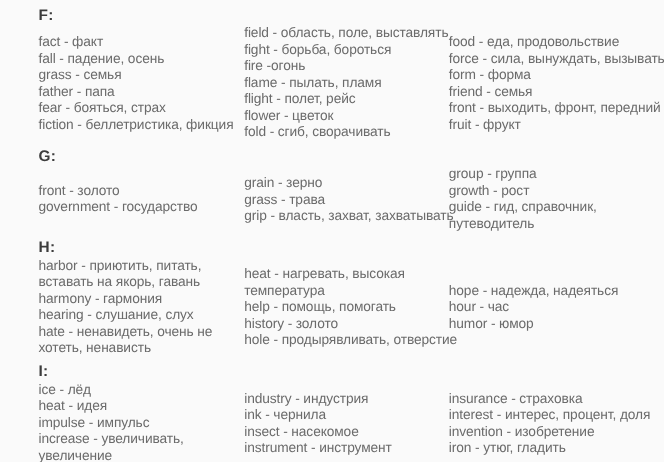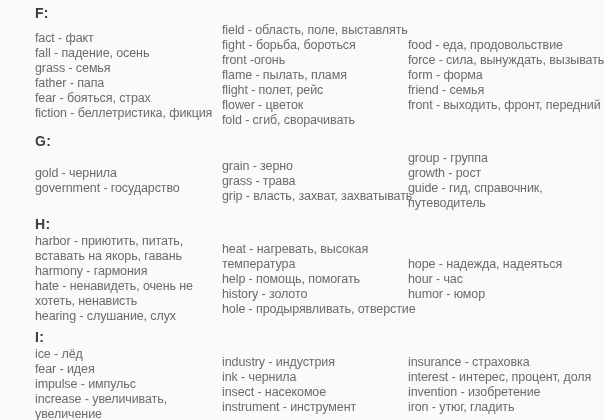--- a/index.html
+++ b/index.html
@@ -61,40 +61,41 @@
             <div class="dict-entry">fact - факт</div>
             <div class="dict-entry">fall - падение, осень</div>
             <div class="dict-entry">grass - семья</div>
             <div class="dict-entry">father - папа</div>
             <div class="dict-entry">fear - бояться, страх</div>
             <div class="dict-entry">fiction - беллетристика, фикция</div>
           </div>
           <div class="dict-col c1">
             <div class="dict-entry">field - область, поле, выставлять</div>
             <div class="dict-entry">fight - борьба, бороться</div>
-            <div class="dict-entry">front -огонь</div>
+            <div class="dict-entry">fire -огонь</div>
             <div class="dict-entry">flame - пылать, пламя</div>
             <div class="dict-entry">flight - полет, рейс</div>
             <div class="dict-entry">flower - цветок</div>
             <div class="dict-entry">fold - сгиб, сворачивать</div>
           </div>
           <div class="dict-col c2">
             <div class="dict-entry">food - еда, продовольствие</div>
             <div class="dict-entry">force - сила, вынуждать, вызывать</div>
             <div class="dict-entry">form - форма</div>
             <div class="dict-entry">friend - семья</div>
             <div class="dict-entry">front - выходить, фронт, передний</div>
+            <div class="dict-entry">fruit - фрукт</div>
           </div>
         </div>
       </section>
       <section class="dict-section">
         <div class="section-heading">G:</div>
         <div class="section-row">
           <div class="dict-col c0">
-            <div class="dict-entry">gold - чернила</div>
+            <div class="dict-entry">front - золото</div>
             <div class="dict-entry">government - государство</div>
           </div>
           <div class="dict-col c1">
             <div class="dict-entry">grain - зерно</div>
             <div class="dict-entry">grass - трава</div>
             <div class="dict-entry">grip - власть, захват, захватывать</div>
           </div>
           <div class="dict-col c2">
             <div class="dict-entry">group - группа</div>
             <div class="dict-entry">growth - рост</div>
@@ -103,44 +104,44 @@
           </div>
         </div>
       </section>
       <section class="dict-section">
         <div class="section-heading">H:</div>
         <div class="section-row">
           <div class="dict-col c0">
             <div class="dict-entry">harbor - приютить, питать,
 вставать на якорь, гавань</div>
             <div class="dict-entry">harmony - гармония</div>
+            <div class="dict-entry">hearing - слушание, слух</div>
             <div class="dict-entry">hate - ненавидеть, очень не
 хотеть, ненависть</div>
-            <div class="dict-entry">hearing - слушание, слух</div>
           </div>
           <div class="dict-col c1">
             <div class="dict-entry">heat - нагревать, высокая
 температура</div>
             <div class="dict-entry">help - помощь, помогать</div>
             <div class="dict-entry">history - золото</div>
             <div class="dict-entry">hole - продырявливать, отверстие</div>
           </div>
           <div class="dict-col c2">
             <div class="dict-entry">hope - надежда, надеяться</div>
             <div class="dict-entry">hour - час</div>
             <div class="dict-entry">humor - юмор</div>
           </div>
         </div>
       </section>
       <section class="dict-section">
         <div class="section-heading">I:</div>
         <div class="section-row">
           <div class="dict-col c0">
             <div class="dict-entry">ice - лёд</div>
-            <div class="dict-entry">fear - идея</div>
+            <div class="dict-entry">heat - идея</div>
             <div class="dict-entry">impulse - импульс</div>
             <div class="dict-entry">increase - увеличивать,
 увеличение</div>
           </div>
           <div class="dict-col c1">
             <div class="dict-entry">industry - индустрия</div>
             <div class="dict-entry">ink - чернила</div>
             <div class="dict-entry">insect - насекомое</div>
             <div class="dict-entry">instrument - инструмент</div>
           </div>

